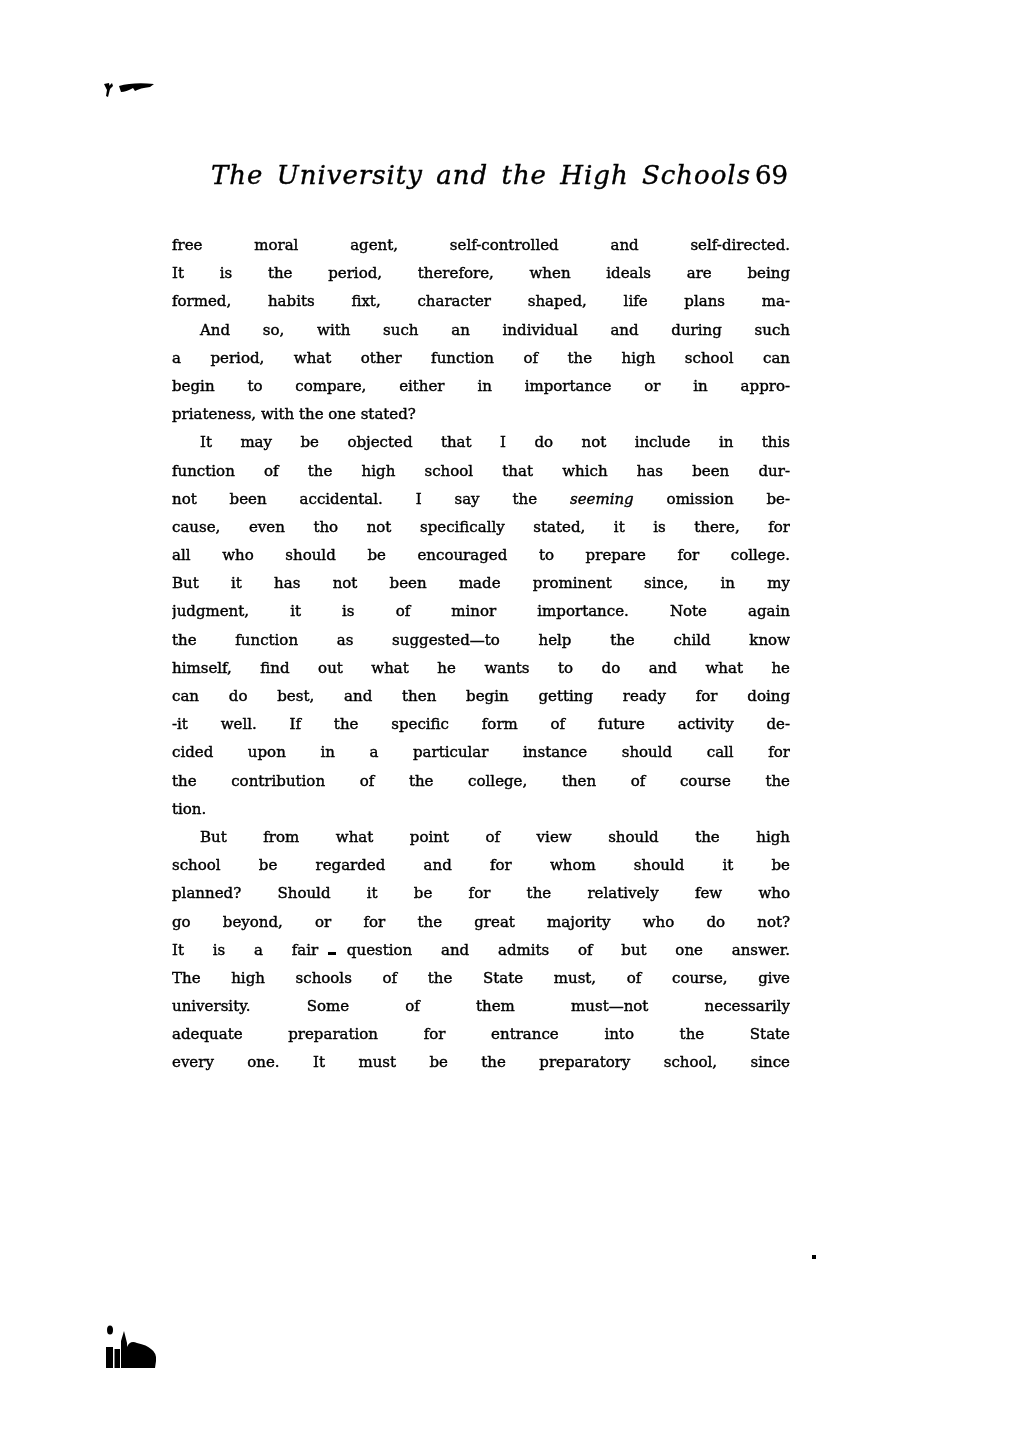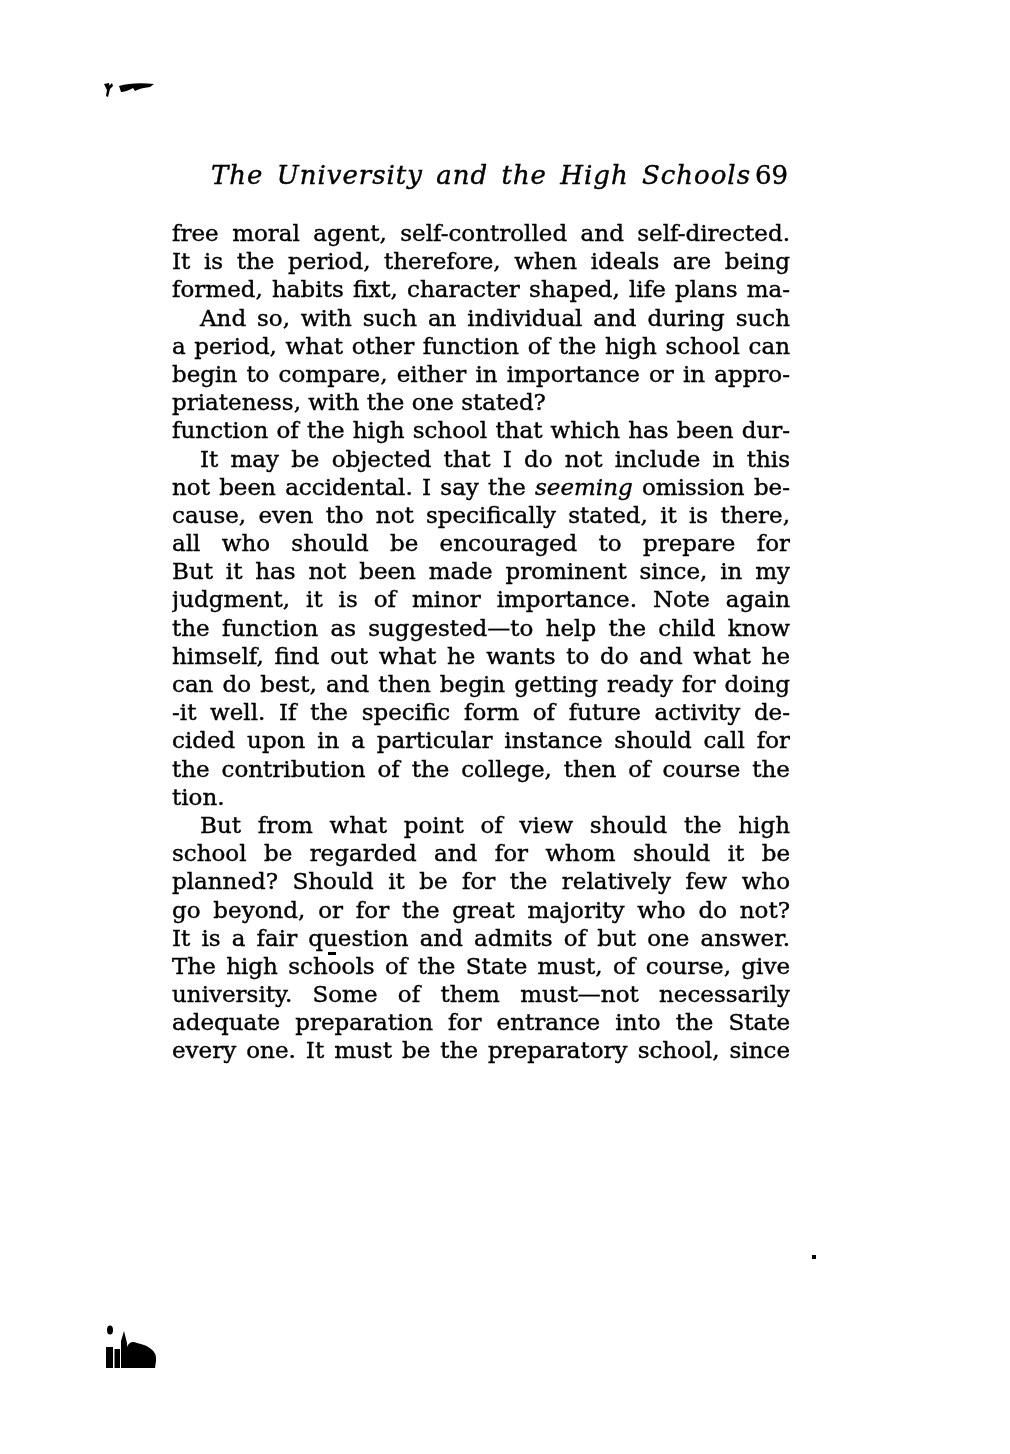--- a/index.html
+++ b/index.html
@@ -36,23 +36,23 @@
   }
   .running-header .pagenum {
     position: absolute;
     right: 2px;
     top: 0;
     font-style: normal;
   }
   .body-text {
     position: absolute;
     left: 172px;
-    top: 219px;
+    top: 231px;
     width: 618px;
-    font-size: 23px;
+    font-size: 15px;
     line-height: 28.2px;
   }
   .line {
     height: 28.2px;
     overflow: hidden;
     text-align: justify;
     text-align-last: justify;
     white-space: normal;
   }
   .line.indent { text-indent: 28px; }
@@ -96,22 +96,22 @@
   </div>
 
   <div class="body-text">
       <div class="line"><span>free moral agent, self-controlled and self-directed.</span></div>
       <div class="line"><span>It is the period, therefore, when ideals are being</span></div>
       <div class="line"><span>formed, habits fixt, character shaped, life plans ma-</span></div>
       <div class="line indent"><span>And so, with such an individual and during such</span></div>
       <div class="line"><span>a period, what other function of the high school can</span></div>
       <div class="line"><span>begin to compare, either in importance or in appro-</span></div>
       <div class="line endline"><span>priateness, with the one stated?</span></div>
+      <div class="line indent"><span>It may be objected that I do not include in this</span></div>
       <div class="line"><span>function of the high school that which has been dur-</span></div>
-      <div class="line indent"><span>It may be objected that I do not include in this</span></div>
       <div class="line"><span>not been accidental. I say the </span><span class="em">seeming</span><span> omission be-</span></div>
       <div class="line"><span>cause, even tho not specifically stated, it is there, for</span></div>
       <div class="line"><span>all who should be encouraged to prepare for college.</span></div>
       <div class="line"><span>But it has not been made prominent since, in my</span></div>
       <div class="line"><span>judgment, it is of minor importance. Note again</span></div>
       <div class="line"><span>the function as suggested—to help the child know</span></div>
       <div class="line"><span>himself, find out what he wants to do and what he</span></div>
       <div class="line"><span>can do best, and then begin getting ready for doing</span></div>
       <div class="line"><span>-it well. If the specific form of future activity de-</span></div>
       <div class="line"><span>cided upon in a particular instance should call for</span></div>

